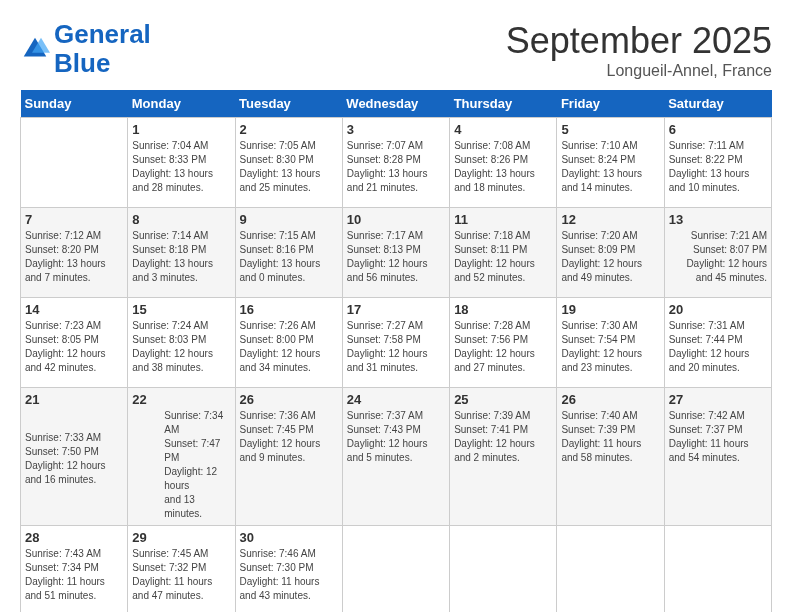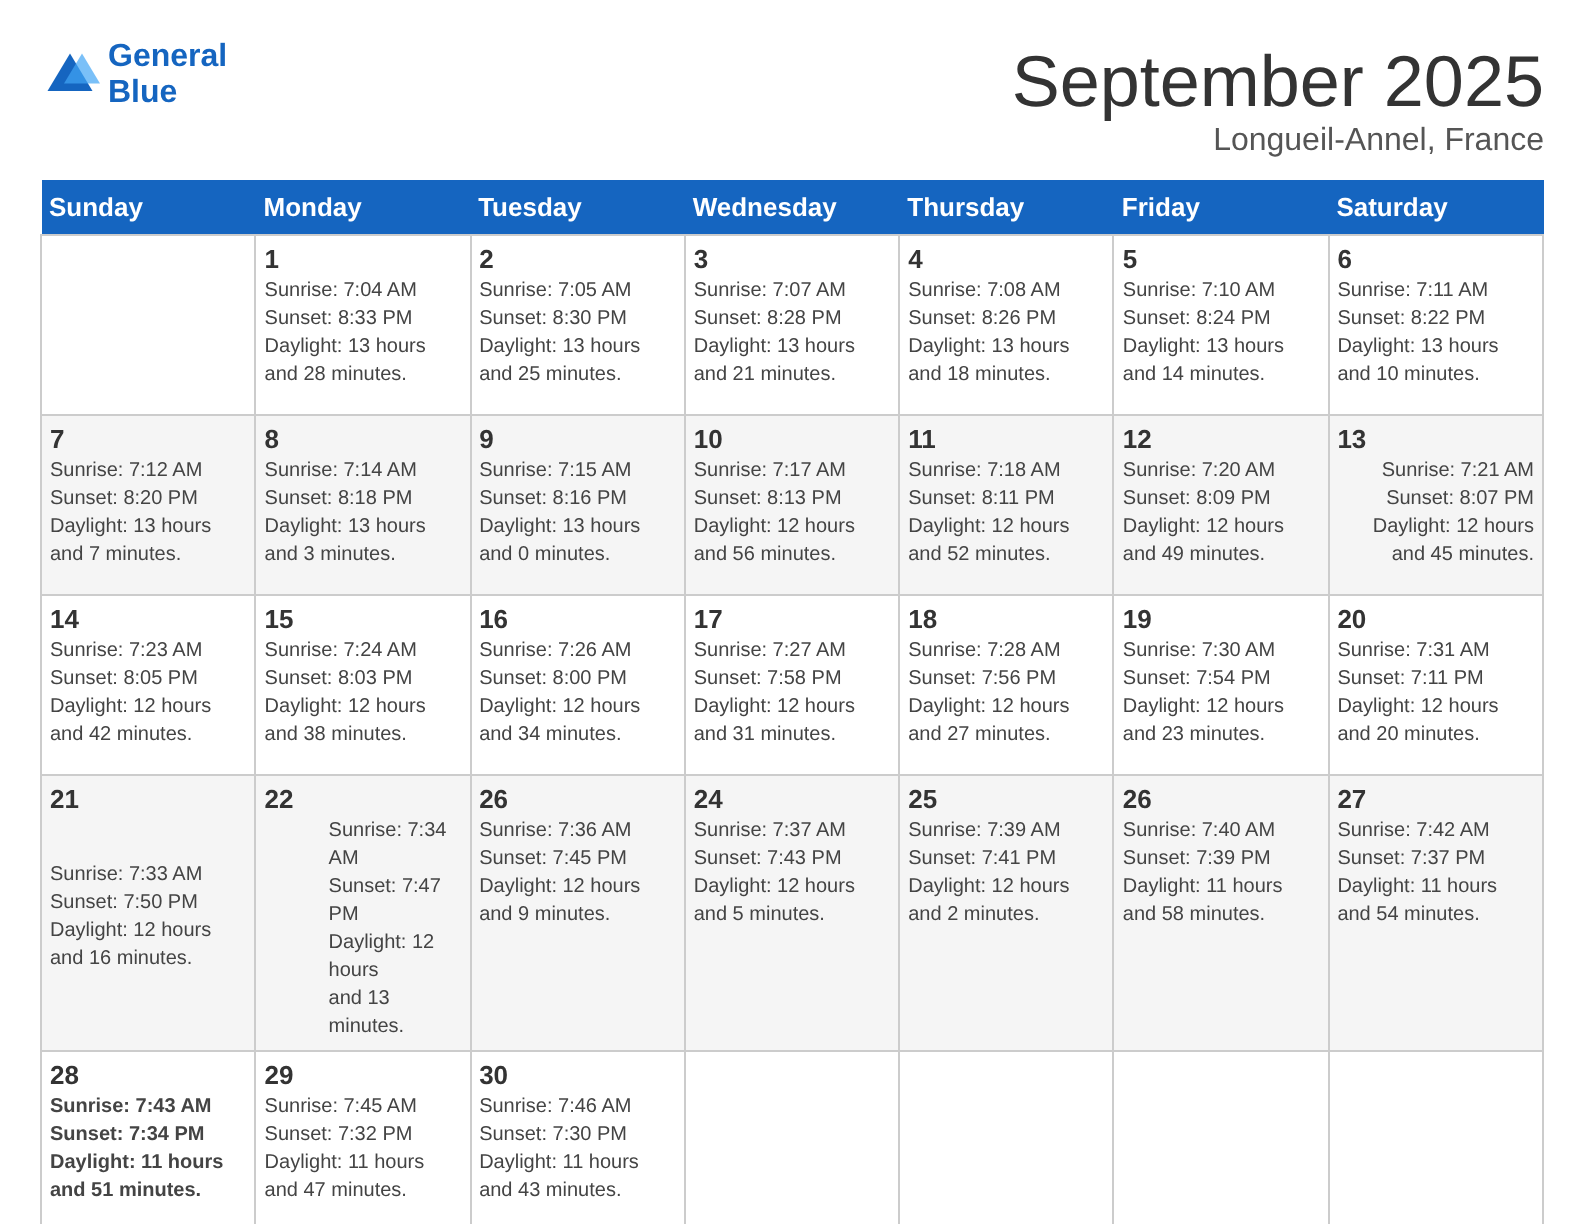--- a/index.html
+++ b/index.html
@@ -14,21 +14,21 @@
       display: flex;
       justify-content: space-between;
       align-items: flex-start;
       margin-bottom: 10px;
     }
     .logo {
       display: flex;
       align-items: center;
     }
     .logo-text {
-      font-size: 16px;
+      font-size: 26px;
       font-weight: bold;
       color: #333;
       line-height: 1.1;
     }
     .logo-text span {
       color: #1565c0;
     }
     .logo-icon {
       width: 30px;
       height: 30px;
@@ -261,21 +261,21 @@
         <td>
           <span class="day-num">19</span>
           <div class="day-info" style="white-space: pre-line;">Sunrise: 7:30 AM
 Sunset: 7:54 PM
 Daylight: 12 hours
 and 23 minutes.</div>
         </td>
         <td>
           <span class="day-num">20</span>
           <div class="day-info" style="white-space: pre-line;">Sunrise: 7:31 AM
-Sunset: 7:11 PM
+Sunset: 7:44 PM
 Daylight: 12 hours
 and 20 minutes.</div>
         </td>
       </tr>
       <tr>
         <td>
           <span class="day-num">21</span>
           <div class="day-info" style="white-space: pre-line; margin-top: 24px;">Sunrise: 7:33 AM
 Sunset: 7:50 PM
 Daylight: 12 hours
@@ -320,21 +320,21 @@
           <span class="day-num">27</span>
           <div class="day-info" style="white-space: pre-line;">Sunrise: 7:42 AM
 Sunset: 7:37 PM
 Daylight: 11 hours
 and 54 minutes.</div>
         </td>
       </tr>
       <tr>
         <td>
           <span class="day-num">28</span>
-          <div class="day-info" style="white-space: pre-line; font-weight: bold;">Sunrise: 7:43 AM
+          <div class="day-info" style="white-space: pre-line;">Sunrise: 7:43 AM
 Sunset: 7:34 PM
 Daylight: 11 hours
 and 51 minutes.</div>
         </td>
         <td>
           <span class="day-num">29</span>
           <div class="day-info" style="white-space: pre-line;">Sunrise: 7:45 AM
 Sunset: 7:32 PM
 Daylight: 11 hours
 and 47 minutes.</div>

